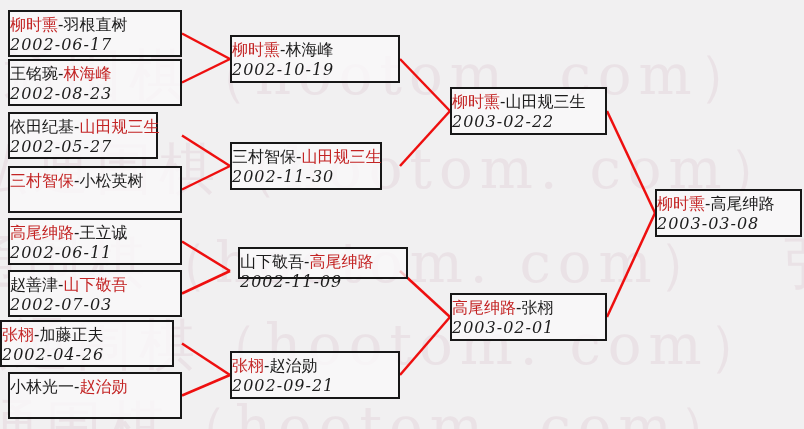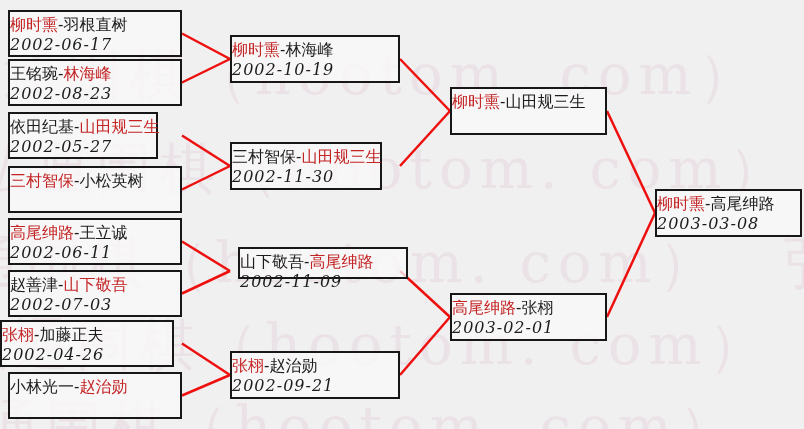--- a/index.html
+++ b/index.html
@@ -92,20 +92,21 @@
     <div class="name"><span class="player" data-state="loser">山下敬吾</span><span class="dash">-</span><span class="player" data-state="winner">高尾绅路</span></div>
     <div class="date">2002-11-09</div>
   </div>
   <div class="box" style="left:230px;top:351px;width:170px;height:48px">
     <div class="name"><span class="player" data-state="winner">张栩</span><span class="dash">-</span><span class="player" data-state="loser">赵治勋</span></div>
     <div class="date">2002-09-21</div>
   </div>
 
   <div class="box" style="left:450px;top:87px;width:157px;height:48px">
     <div class="name"><span class="player" data-state="winner">柳时熏</span><span class="dash">-</span><span class="player" data-state="loser">山田规三生</span></div>
+    <div class="date">2003-02-22</div>
   </div>
   <div class="box" style="left:450px;top:293px;width:157px;height:48px">
     <div class="name"><span class="player" data-state="winner">高尾绅路</span><span class="dash">-</span><span class="player" data-state="loser">张栩</span></div>
     <div class="date">2003-02-01</div>
   </div>
 
   <div class="box" style="left:655px;top:189px;width:147px;height:48px">
     <div class="name"><span class="player" data-state="winner">柳时熏</span><span class="dash">-</span><span class="player" data-state="loser">高尾绅路</span></div>
     <div class="date">2003-03-08</div>
   </div>

